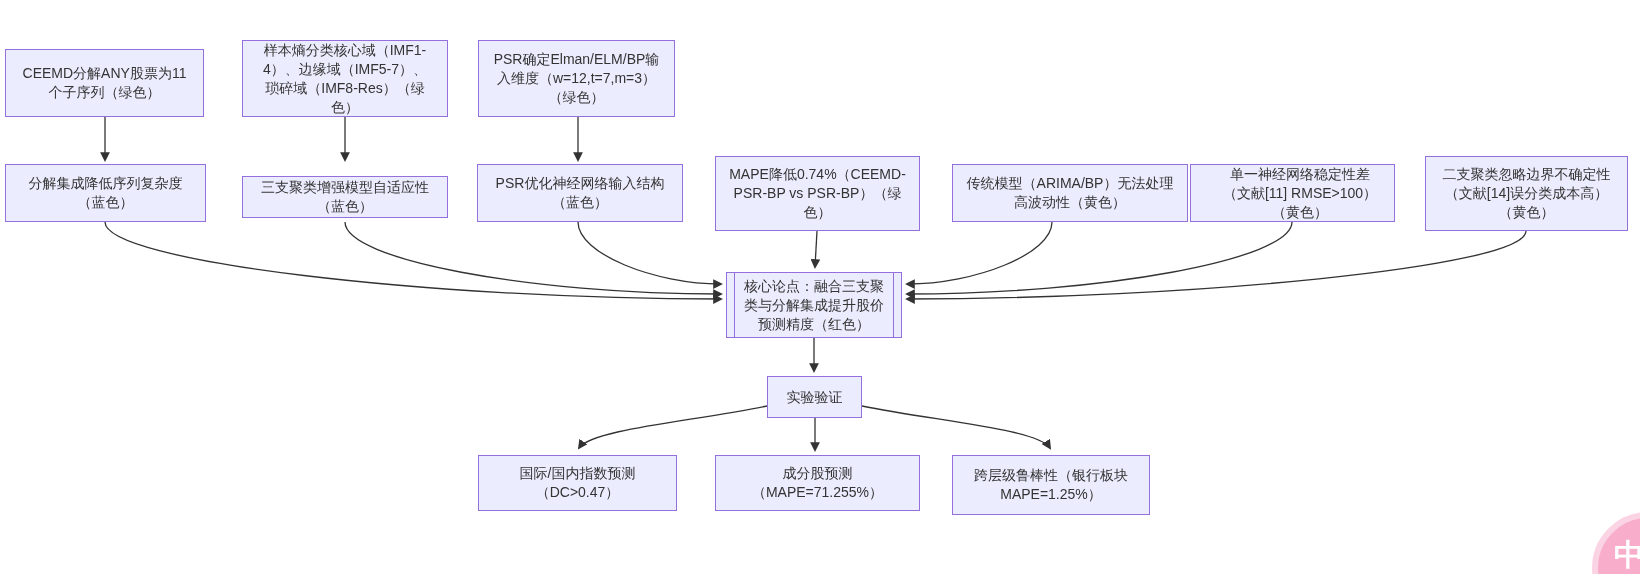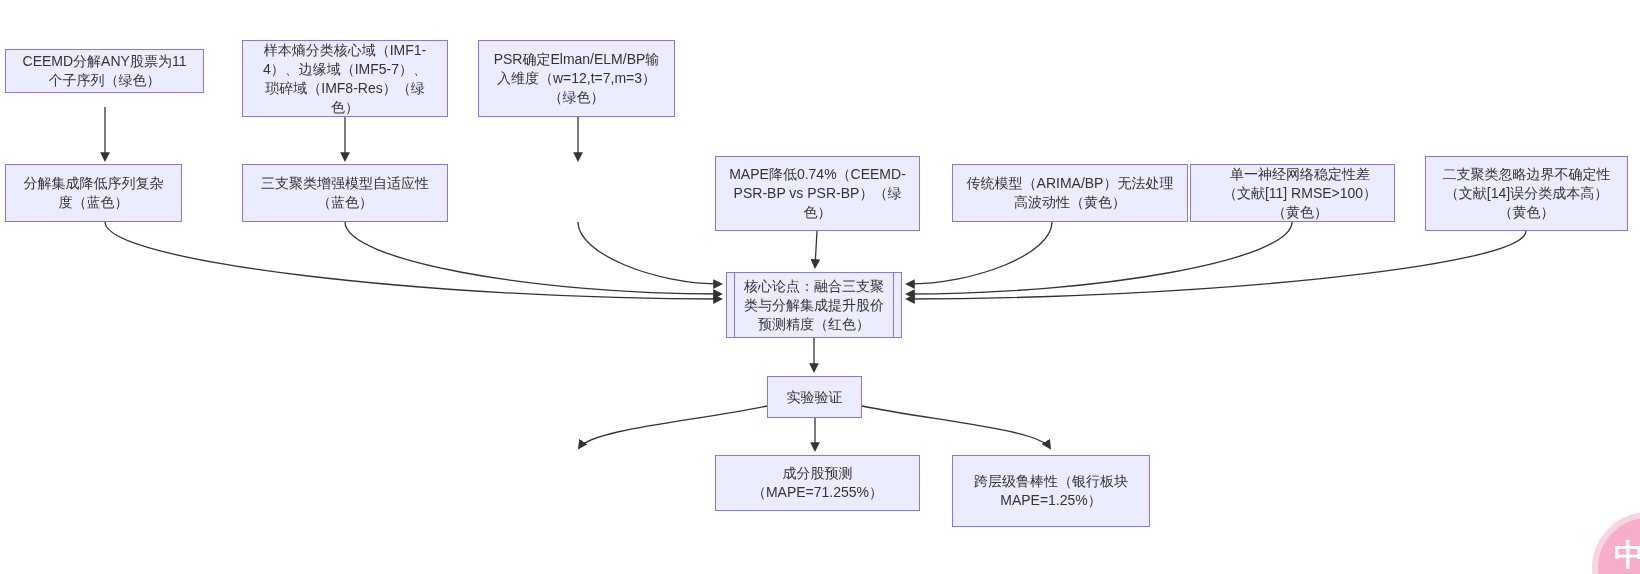--- a/index.html
+++ b/index.html
@@ -46,35 +46,38 @@
       <path d="M1526,231 C1526,268 1180,299 907,299" marker-end="url(#arrow)"></path>
 
       <path d="M814,338 L814,371" marker-end="url(#arrow)"></path>
 
       <path d="M767,406 C695,421 592,429 579,448" marker-end="url(#arrow)"></path>
       <path d="M815,418 L815,450" marker-end="url(#arrow)"></path>
       <path d="M862,406 C935,421 1038,429 1050,448" marker-end="url(#arrow)"></path>
     </g>
   </svg>
 
-  <div class="node" style="left:5px;top:49px;width:199px;height:44px;">
+  <div class="node" style="left:5px;top:49px;width:199px;height:68px;">
     <span class="nlabel">CEEMD分解ANY股票为11个子序列（绿色）</span>
   </div>
   <div class="node" style="left:242px;top:40px;width:206px;height:77px;">
     <span class="nlabel">样本熵分类核心域（IMF1-4）、边缘域（IMF5-7）、琐碎域（IMF8-Res）（绿色）</span>
   </div>
   <div class="node" style="left:478px;top:40px;width:197px;height:77px;">
     <span class="nlabel">PSR确定Elman/ELM/BP输入维度（w=12,t=7,m=3）（绿色）</span>
   </div>
 
-  <div class="node" style="left:5px;top:164px;width:177px;height:58px;">
+  <div class="node" style="left:5px;top:164px;width:201px;height:58px;">
     <span class="nlabel">分解集成降低序列复杂度（蓝色）</span>
   </div>
-  <div class="node" style="left:242px;top:164px;width:206px;height:58px;">
+  <div class="node" style="left:242px;top:176px;width:206px;height:42px;">
     <span class="nlabel">三支聚类增强模型自适应性（蓝色）</span>
+  </div>
+  <div class="node" style="left:477px;top:164px;width:206px;height:58px;">
+    <span class="nlabel">PSR优化神经网络输入结构（蓝色）</span>
   </div>
   <div class="node" style="left:715px;top:156px;width:205px;height:75px;">
     <span class="nlabel">MAPE降低0.74%（CEEMD-PSR-BP vs PSR-BP）（绿色）</span>
   </div>
   <div class="node" style="left:952px;top:164px;width:236px;height:58px;">
     <span class="nlabel">传统模型（ARIMA/BP）无法处理高波动性（黄色）</span>
   </div>
   <div class="node" style="left:1190px;top:164px;width:205px;height:58px;padding-left:28px;">
     <span class="nlabel">单一神经网络稳定性差（文献[11] RMSE&gt;100）（黄色）</span>
   </div>
@@ -85,24 +88,27 @@
   <div class="node subroutine" style="left:726px;top:272px;width:176px;height:66px;padding:8px 14px;">
     <span class="vline l"></span>
     <span class="vline r"></span>
     <span class="nlabel">核心论点：融合三支聚类与分解集成提升股价预测精度（红色）</span>
   </div>
 
   <div class="node" style="left:767px;top:376px;width:95px;height:42px;justify-content:center;">
     <span class="nlabel">实验验证</span>
   </div>
 
+  <div class="node" style="left:478px;top:455px;width:199px;height:56px;">
+    <span class="nlabel">国际/国内指数预测（DC&gt;0.47）</span>
+  </div>
   <div class="node" style="left:715px;top:455px;width:205px;height:56px;">
     <span class="nlabel">成分股预测（MAPE=71.255%）</span>
   </div>
-  <div class="node" style="left:952px;top:455px;width:198px;height:72px;">
+  <div class="node" style="left:952px;top:455px;width:198px;height:60px;">
     <span class="nlabel">跨层级鲁棒性（银行板块 MAPE=1.25%）</span>
   </div>
 
   <div class="translate-fab">
     <span class="glyph">中A</span>
     <span class="arc"></span>
   </div>
 
 </div>
 

